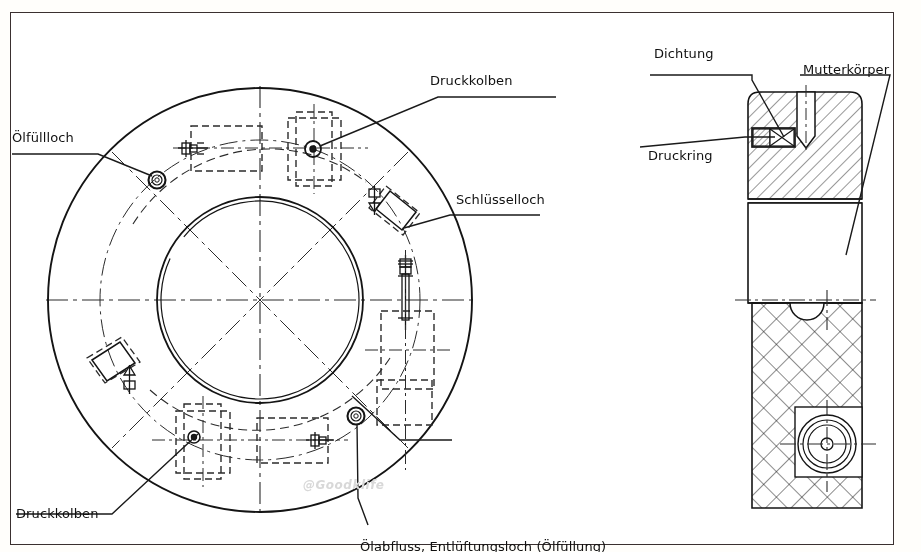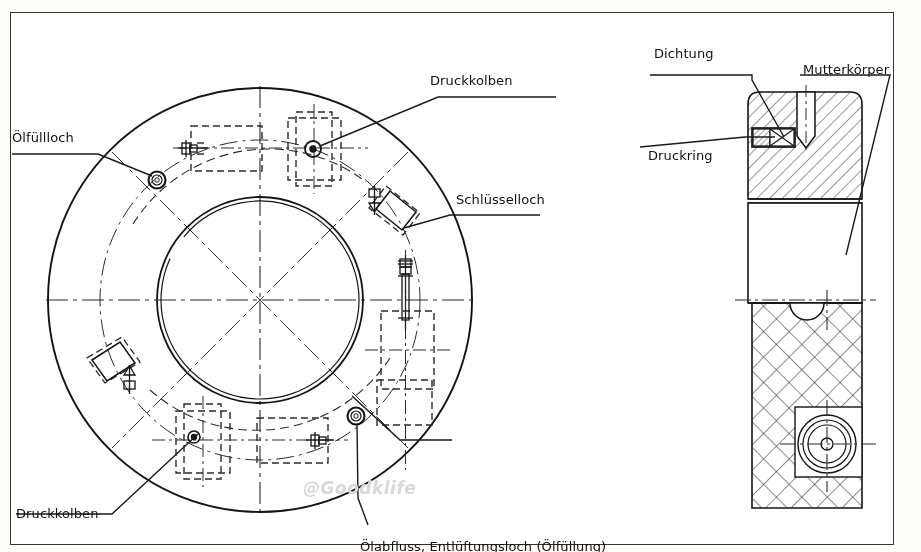--- a/index.html
+++ b/index.html
@@ -14,21 +14,21 @@
   .frame{
     position:absolute;left:10px;top:12px;width:884px;height:533px;
     border:1.5px solid #3a3030;box-sizing:border-box;background:#ffffff;
   }
   svg.draw{position:absolute;left:0;top:0;width:921px;height:552px;}
   .lbl{
     position:absolute;font-size:13px;color:#111;white-space:nowrap;
     letter-spacing:0.1px;font-family:"DejaVu Sans","Liberation Sans",sans-serif;
   }
   .wm{
-    position:absolute;font-style:italic;font-weight:bold;font-size:17px;
+    position:absolute;font-style:italic;font-weight:bold;font-size:12px;
     color:#d8d8d8;letter-spacing:0.5px;
     font-family:"DejaVu Sans","Liberation Sans",sans-serif;
   }
 </style>
 </head>
 <body>
 
 <div id="root">
 
   <div class="frame"></div>

